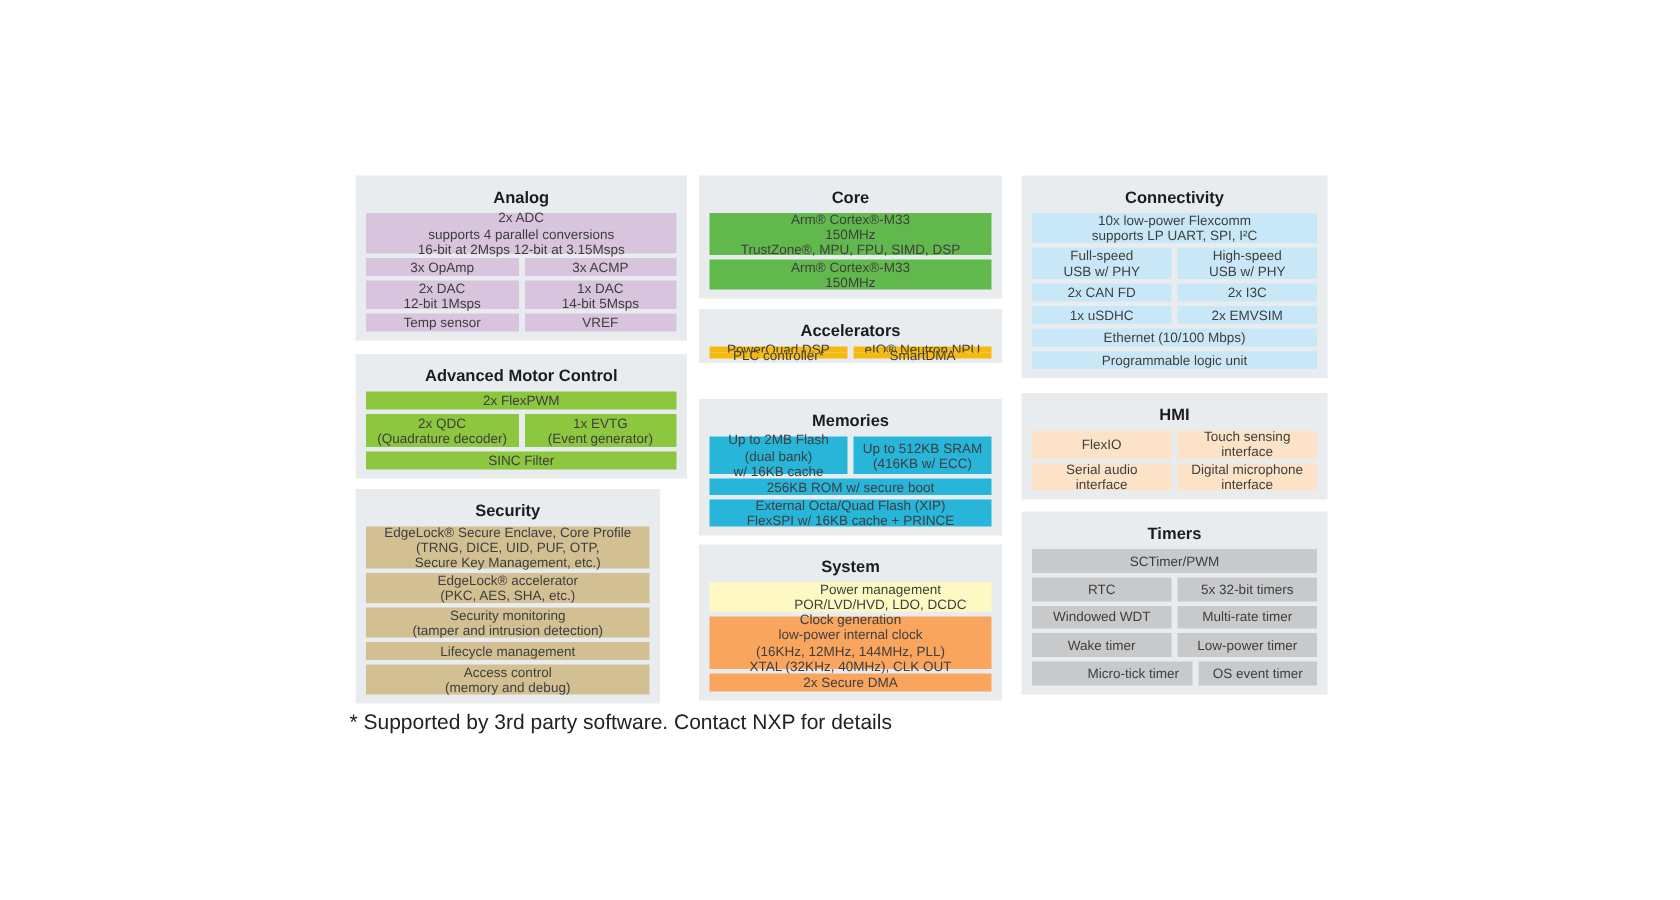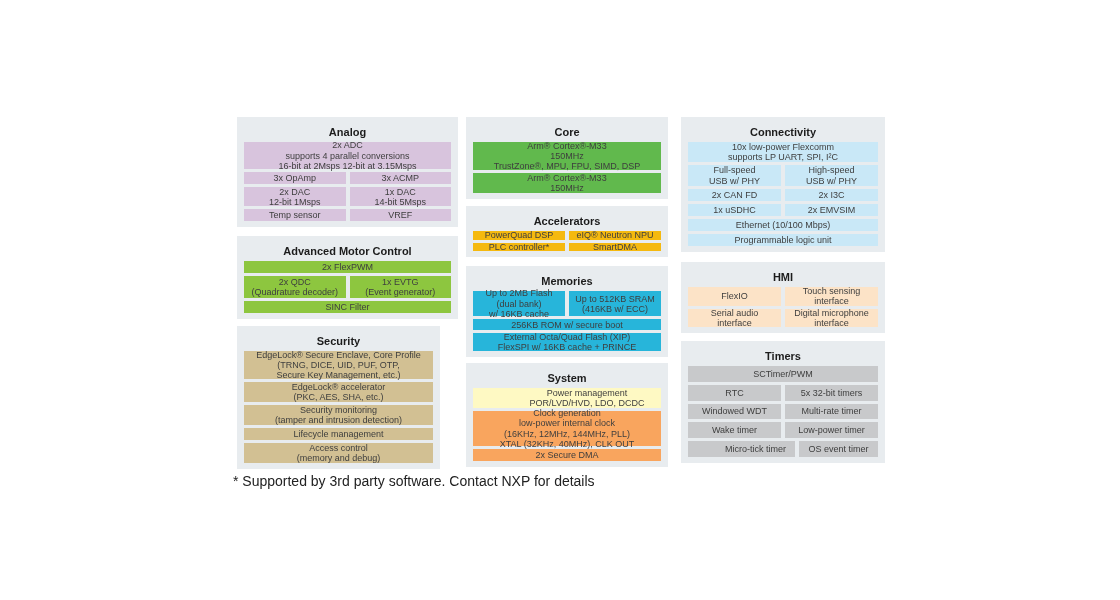--- a/index.html
+++ b/index.html
@@ -182,21 +182,21 @@
             </div>
           </div>
           <div class="block-row" style="flex: 2.45 1 0px;">
             <div class="diagram-block" style="background: rgb(97, 185, 77);">
               <div class="block-line">Arm® Cortex®-M33</div>
               <div class="block-line">150MHz</div>
             </div>
           </div>
         </div>
       </div>
-      <div class="panel" style="left: 466px; top: 206px; width: 202px; height: 51px;">
+      <div class="panel" style="left: 466px; top: 206px; width: 202px; height: 36px;">
         <div class="panel-title">Accelerators</div>
         <div class="rows">
           <div class="block-row" style="flex: 1.45 1 0px;">
             <div class="diagram-block" style="background: rgb(245, 185, 15);">
               <div class="block-line">PowerQuad DSP</div>
             </div>
             <div class="diagram-block" style="background: rgb(245, 185, 15);">
               <div class="block-line">eIQ® Neutron NPU</div>
             </div>
           </div>

